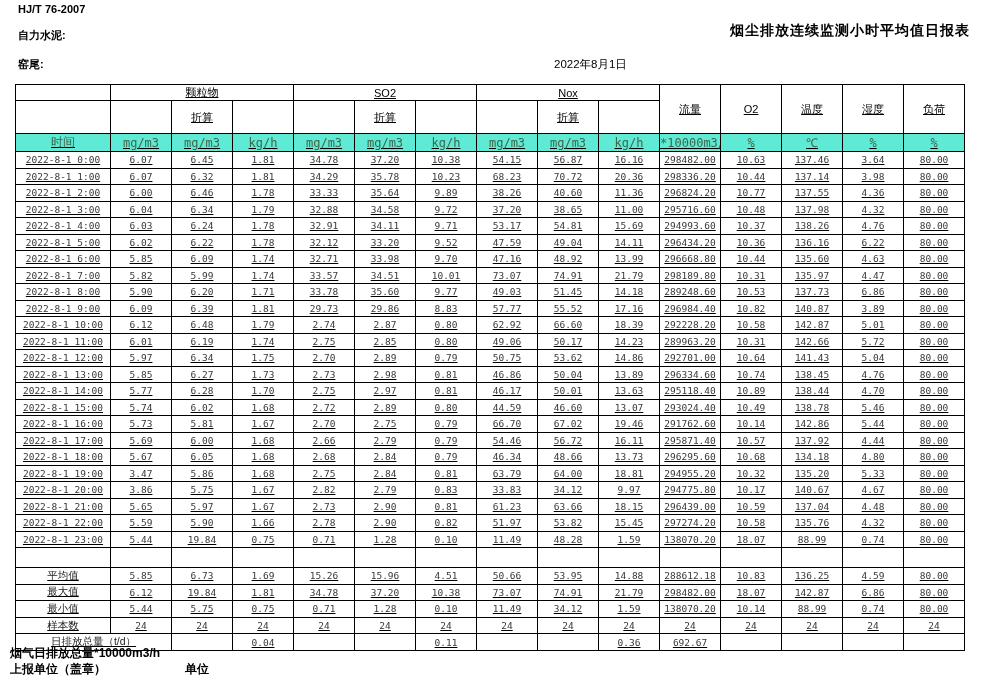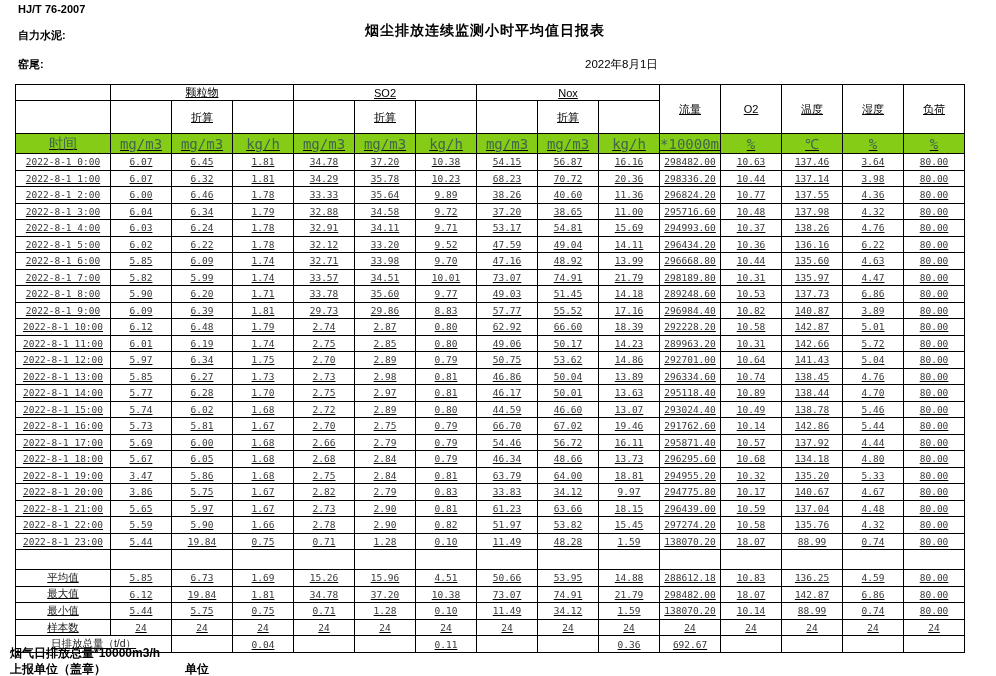--- a/index.html
+++ b/index.html
@@ -1,35 +1,35 @@
 <!DOCTYPE html>
 <html><head>
 <meta charset="utf-8">
 <style>
   html,body{margin:0;padding:0}
   body{
     width:996px;height:676px;position:relative;background:#fff;overflow:hidden;
     font-family:"Liberation Sans","DejaVu Sans",sans-serif;color:#000;
   }
   .abs{position:absolute}
-  .title{left:0;top:22px;width:970px;text-align:center;font-size:14px;font-weight:bold;letter-spacing:1px}
+  .title{left:0;top:22px;width:970px;text-align:right;font-size:14px;font-weight:bold;letter-spacing:1px}
   .hdr-note{font-size:11px;font-weight:bold}
   .date{font-size:11.5px}
 
   table.report{
     position:absolute;left:15px;top:84px;width:949px;
     border-collapse:collapse;table-layout:fixed;font-size:10px;text-decoration:underline;
   }
   table.report td{
     border:1px solid #000;padding:0;text-align:center;vertical-align:middle;
     overflow:hidden;white-space:nowrap;
   }
   tr.h1{height:16px} tr.h2{height:33px} tr.h3{height:17px}
   tr.h1 td,tr.h2 td{font-size:11px}
-  tr.h3 td{background:#84cc16;color:#41664a;font-size:14px}
+  tr.h3 td{background:#5eead4;color:#41664a;font-size:12px}
   tbody tr.data-row{height:16.5px}
   tr.spacer{height:20px}
   tr.summary-row{height:16.6px}
   tr.daily-row{height:17px}
   td.num{font-family:"DejaVu Sans Mono","Liberation Mono",monospace;font-size:9.5px;color:#383838}
   td.u{font-family:"DejaVu Sans Mono","Liberation Mono",monospace}
   td.rowlabel{font-size:10.5px;color:#222}
   td.left{text-align:left;padding-left:2px}
   .footer-line{font-size:12px;font-weight:bold}
 </style>
@@ -37,21 +37,21 @@
 <body>
 
 <div class="abs hdr-note" style="left:18px;top:3px">HJ/T  76-2007</div>
 
 <div class="abs title">烟尘排放连续监测小时平均值日报表</div>
 
 <div class="abs hdr-note" style="left:18px;top:28px">自力水泥:</div>
 
 <div class="abs hdr-note" style="left:18px;top:57px">窑尾:</div>
 
-<div class="abs date" style="left:585px;top:57px">2022年8月1日</div>
+<div class="abs date" style="left:554px;top:57px">2022年8月1日</div>
 
 <table class="report">
   <colgroup>
     <col style="width:95px">
     <col style="width:61px">
       <col style="width:61px">
       <col style="width:61px">
     <col style="width:61px">
       <col style="width:61px">
       <col style="width:61px">

